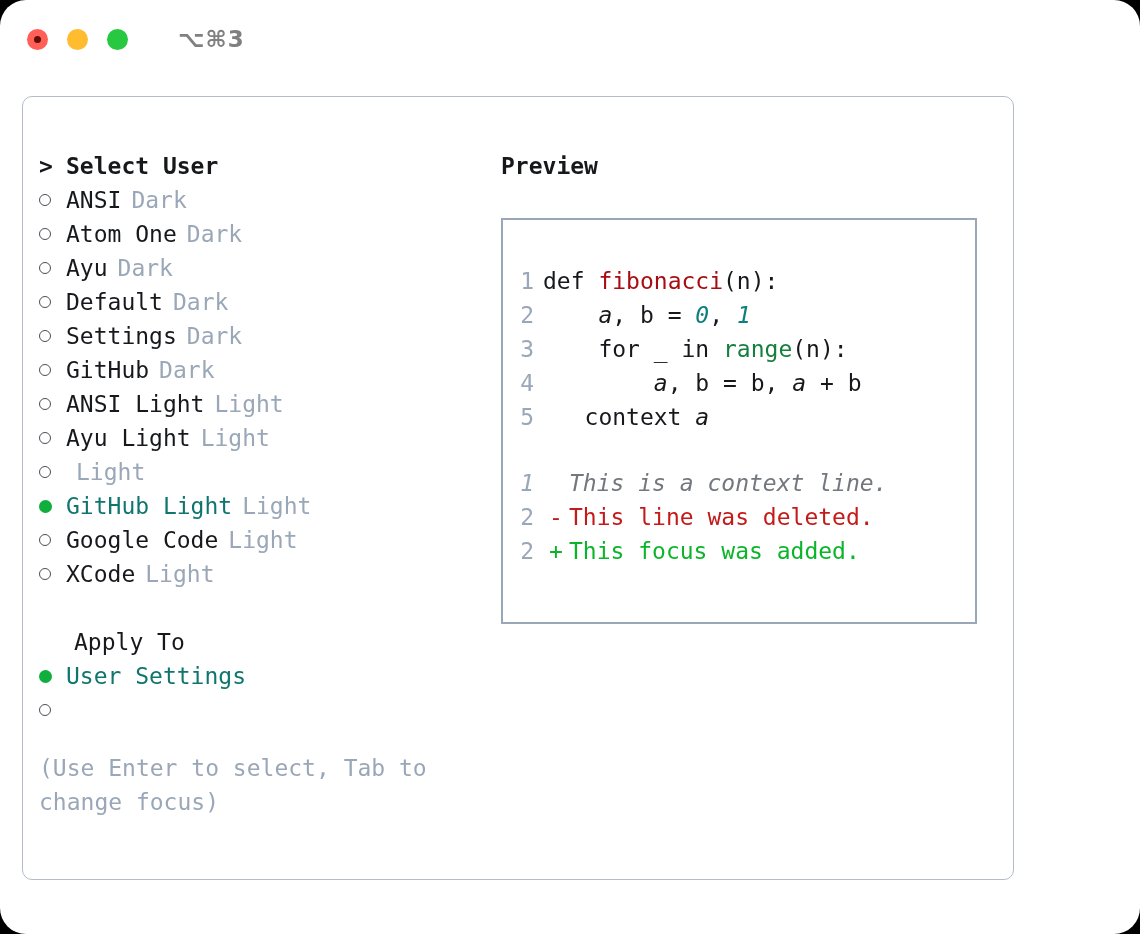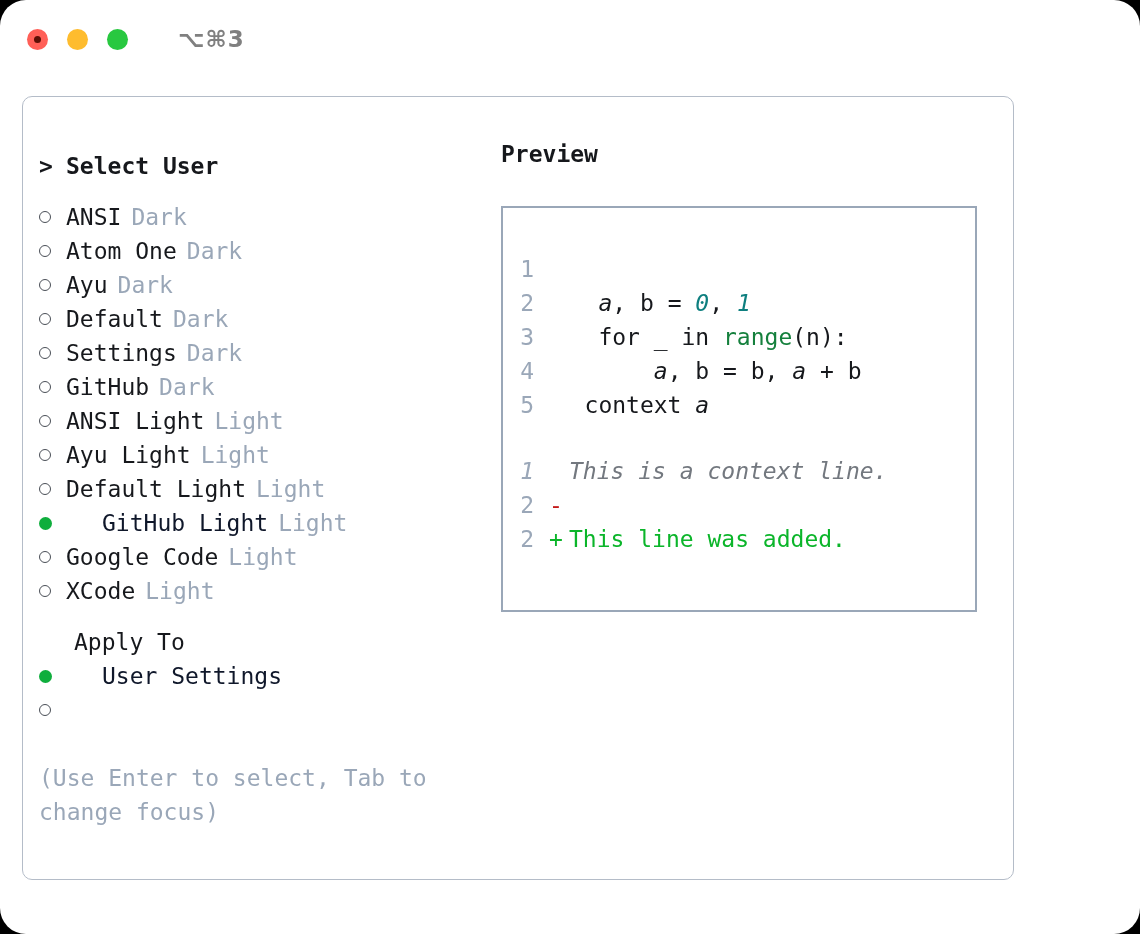--- a/index.html
+++ b/index.html
@@ -119,56 +119,54 @@
     border-radius: 50%;
     border: 1.6px solid #4a4f57;
     vertical-align: middle;
     margin-bottom: 3px;
   }
 
   .item-name {
     color: #16181c;
   }
   .item-name.selected {
-    color: #0f172a;
-    margin-left: 36px;
+    color: #0f766e;
   }
   .item-cat {
     color: #9aa7b8;
     margin-left: 10px;
-    margin-top: 17px;
   }
 
   .section-title {
     font-weight: 700;
     font-size: 23px;
     color: #16181c;
   }
 
   .group-label {
     margin-left: 35px;
     color: #16181c;
     font-size: 23px;
   }
 
   .spacer-row { height: 34px; }
 
   .hint {
-    margin-top: 34px;
+    margin-top: 24px;
     font-size: 23px;
     line-height: 34px;
     color: #9aa7b8;
     width: 400px;
   }
 
   
   .right-col {
     position: absolute;
     left: 478px;
-    top: 40px;
+    top: 52px;
     width: 500px;
   }
   .preview-title {
     font-size: 23px;
     font-weight: 700;
     color: #16181c;
     line-height: 34px;
   }
   .preview-box {
     margin-top: 35px;
@@ -276,21 +274,20 @@
             <span class="item-name">ANSI Light</span>
             <span class="item-cat">Light</span>
           </div>
           <div class="row">
             <span class="marker"><span class="circle-glyph"></span></span>
             <span class="item-name">Ayu Light</span>
             <span class="item-cat">Light</span>
           </div>
           <div class="row">
             <span class="marker"><span class="circle-glyph"></span></span>
-            <span class="item-name">Default Light</span>
             <span class="item-cat">Light</span>
           </div>
           <div class="row">
             <span class="marker"><span class="dot-glyph"></span></span>
             <span class="item-name selected">GitHub Light</span>
             <span class="item-cat">Light</span>
           </div>
           <div class="row">
             <span class="marker"><span class="circle-glyph"></span></span>
             <span class="item-name">Google Code</span>
@@ -320,29 +317,29 @@
         </div>
 
       <div class="hint">(Use Enter to select, Tab to change focus)</div>
     </div>
 
     <div class="right-col">
       <div class="preview-title">Preview</div>
 
       <div class="preview-box">
         <div id="code-block">
-            <div class="code-line"><span class="ln">1</span></div>
+            <div class="code-line"><span class="ln">1</span><span><span class="code-text">def </span><span class="tok-fn">fibonacci</span><span class="code-text">(n):</span></span></div>
             <div class="code-line"><span class="ln">2</span><span><span class="code-text">    </span><span class="tok-var">a</span><span class="code-text">, </span><span class="code-text">b</span><span class="code-text"> = </span><span class="tok-num">0</span><span class="code-text">, </span><span class="tok-num">1</span></span></div>
             <div class="code-line"><span class="ln">3</span><span><span class="code-text">    for _ in </span><span class="tok-bi">range</span><span class="code-text">(n):</span></span></div>
             <div class="code-line"><span class="ln">4</span><span><span class="code-text">        </span><span class="tok-var">a</span><span class="code-text">, </span><span class="code-text">b</span><span class="code-text"> = </span><span class="code-text">b</span><span class="code-text">, </span><span class="tok-var">a</span><span class="code-text"> + </span><span class="code-text">b</span></span></div>
             <div class="code-line"><span class="ln">5</span><span><span class="code-text">   context </span><span class="tok-var">a</span></span></div>
           </div>
         <div class="diff-gap"></div>
         <div id="diff-block">
             <div class="code-line diff-ctx"><span class="ln">1</span><span class="diff-sign"> </span><span>This is a context line.</span></div>
-            <div class="code-line diff-del"><span class="ln">2</span><span class="diff-sign">-</span></div>
-            <div class="code-line diff-add"><span class="ln">2</span><span class="diff-sign">+</span><span>This line was added.</span></div>
+            <div class="code-line diff-del"><span class="ln">2</span><span class="diff-sign">-</span><span>This line was deleted.</span></div>
+            <div class="code-line diff-add"><span class="ln">2</span><span class="diff-sign">+</span><span>This focus was added.</span></div>
           </div>
       </div>
     </div>
 
   </div>
 </div>
 
 </body></html>

